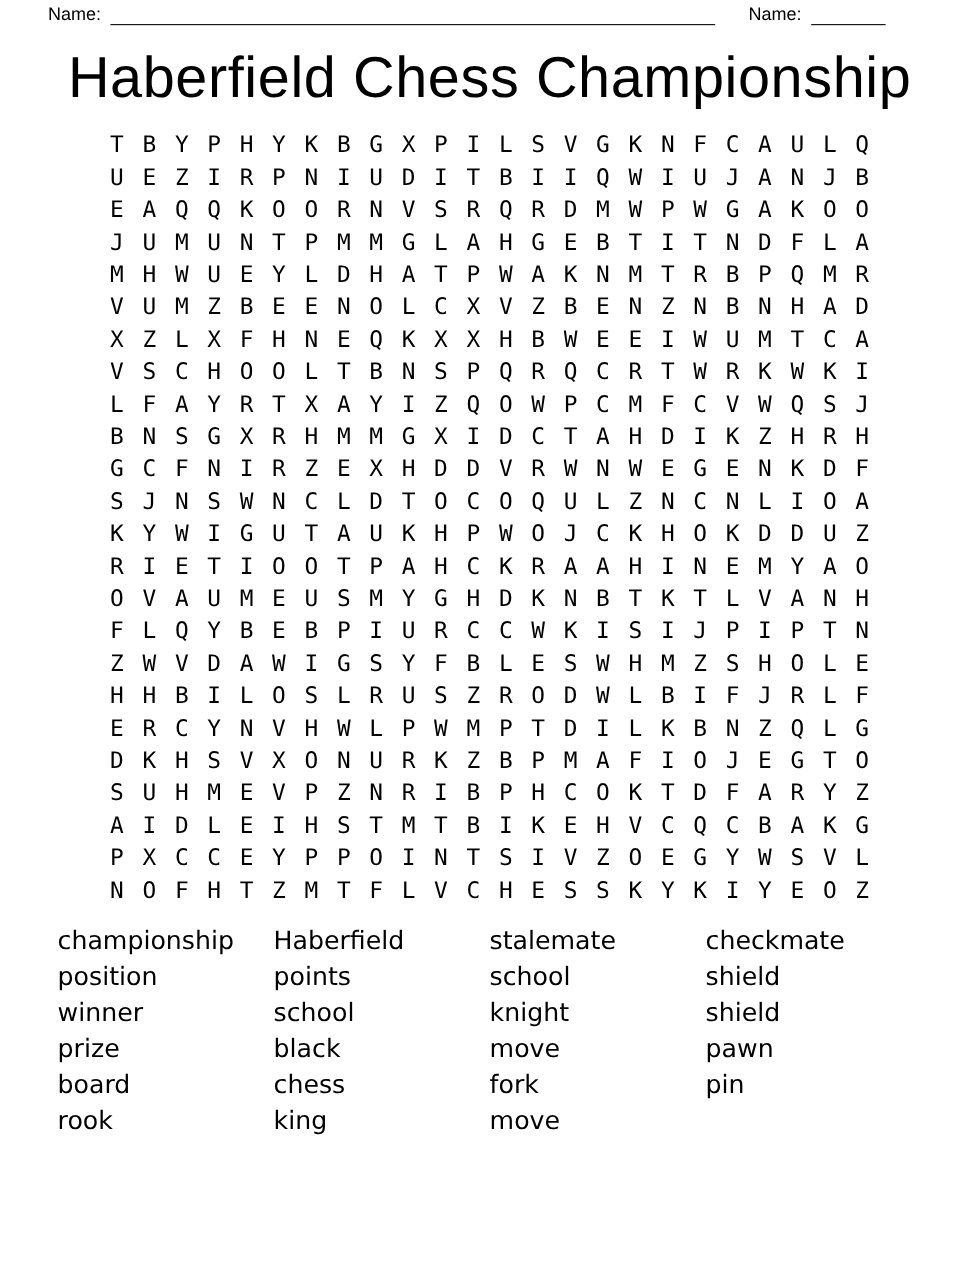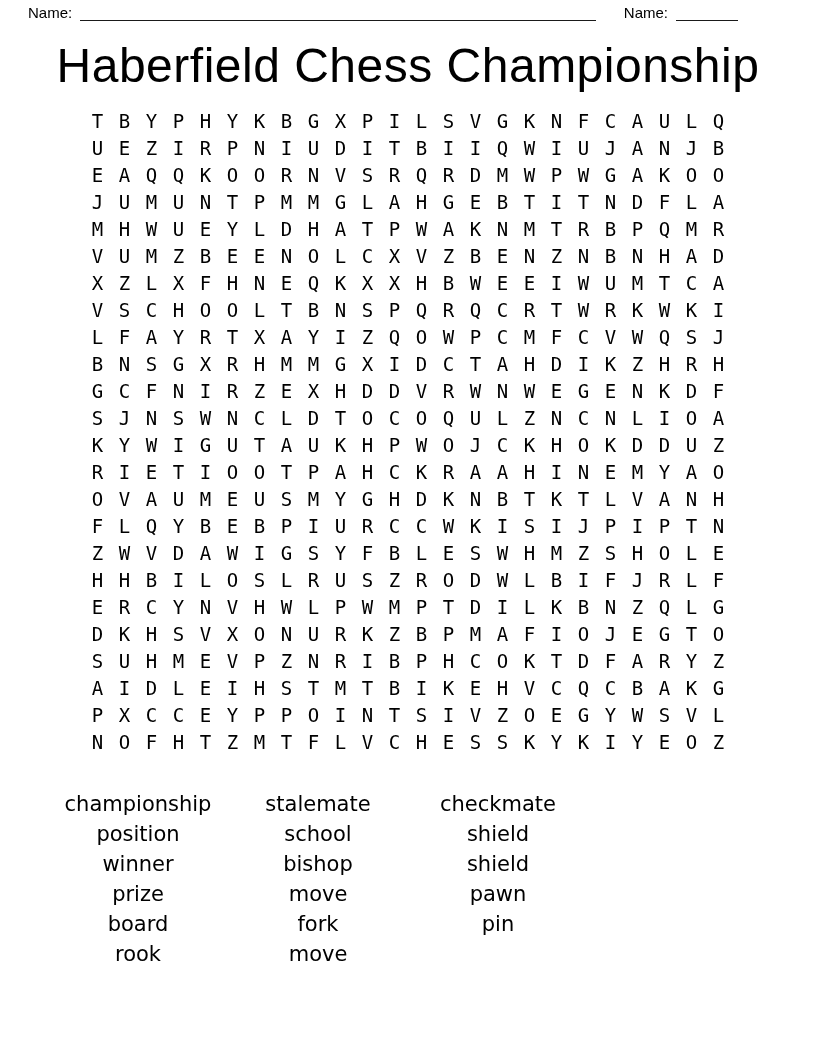--- a/index.html
+++ b/index.html
@@ -16,21 +16,21 @@
   }
   .page {
     width: 816px;
     height: 1056px;
     position: relative;
   }
   
   .header {
     display: flex;
     align-items: flex-end;
-    padding: 4px 78px 0 28px;
+    padding: 4px 78px 0 40px;
     font-size: 15px;
     line-height: 18px;
     justify-content: space-between;
   }
   .label {
     white-space: nowrap;
   }
   .name-line {
     flex: 1;
     border-bottom: 1.6px solid #1a1a1a;
@@ -68,24 +68,23 @@
   }
   .grid-cell {
     display: flex;
     align-items: center;
     justify-content: center;
   }
   
   .words {
     display: flex;
     padding-left: 48px;
-    margin-top: 34px;
+    margin-top: 14px;
     font-family: "DejaVu Sans", sans-serif;
     font-size: 21px;
-    text-align: center;
   }
   .word-col {
     width: 180px;
   }
   .word-item {
     line-height: 30px;
     white-space: nowrap;
   }
 </style>
 </head>
@@ -686,23 +685,31 @@
   <div class="words">
       <div class="word-col">
         <div class="word-item">championship</div>
         <div class="word-item">position</div>
         <div class="word-item">winner</div>
         <div class="word-item">prize</div>
         <div class="word-item">board</div>
         <div class="word-item">rook</div>
       </div>
       <div class="word-col">
+        <div class="word-item">Haberfield</div>
+        <div class="word-item">points</div>
+        <div class="word-item">school</div>
+        <div class="word-item">black</div>
+        <div class="word-item">chess</div>
+        <div class="word-item">king</div>
+      </div>
+      <div class="word-col">
         <div class="word-item">stalemate</div>
         <div class="word-item">school</div>
-        <div class="word-item">bishop</div>
+        <div class="word-item">knight</div>
         <div class="word-item">move</div>
         <div class="word-item">fork</div>
         <div class="word-item">move</div>
       </div>
       <div class="word-col">
         <div class="word-item">checkmate</div>
         <div class="word-item">shield</div>
         <div class="word-item">shield</div>
         <div class="word-item">pawn</div>
         <div class="word-item">pin</div>

